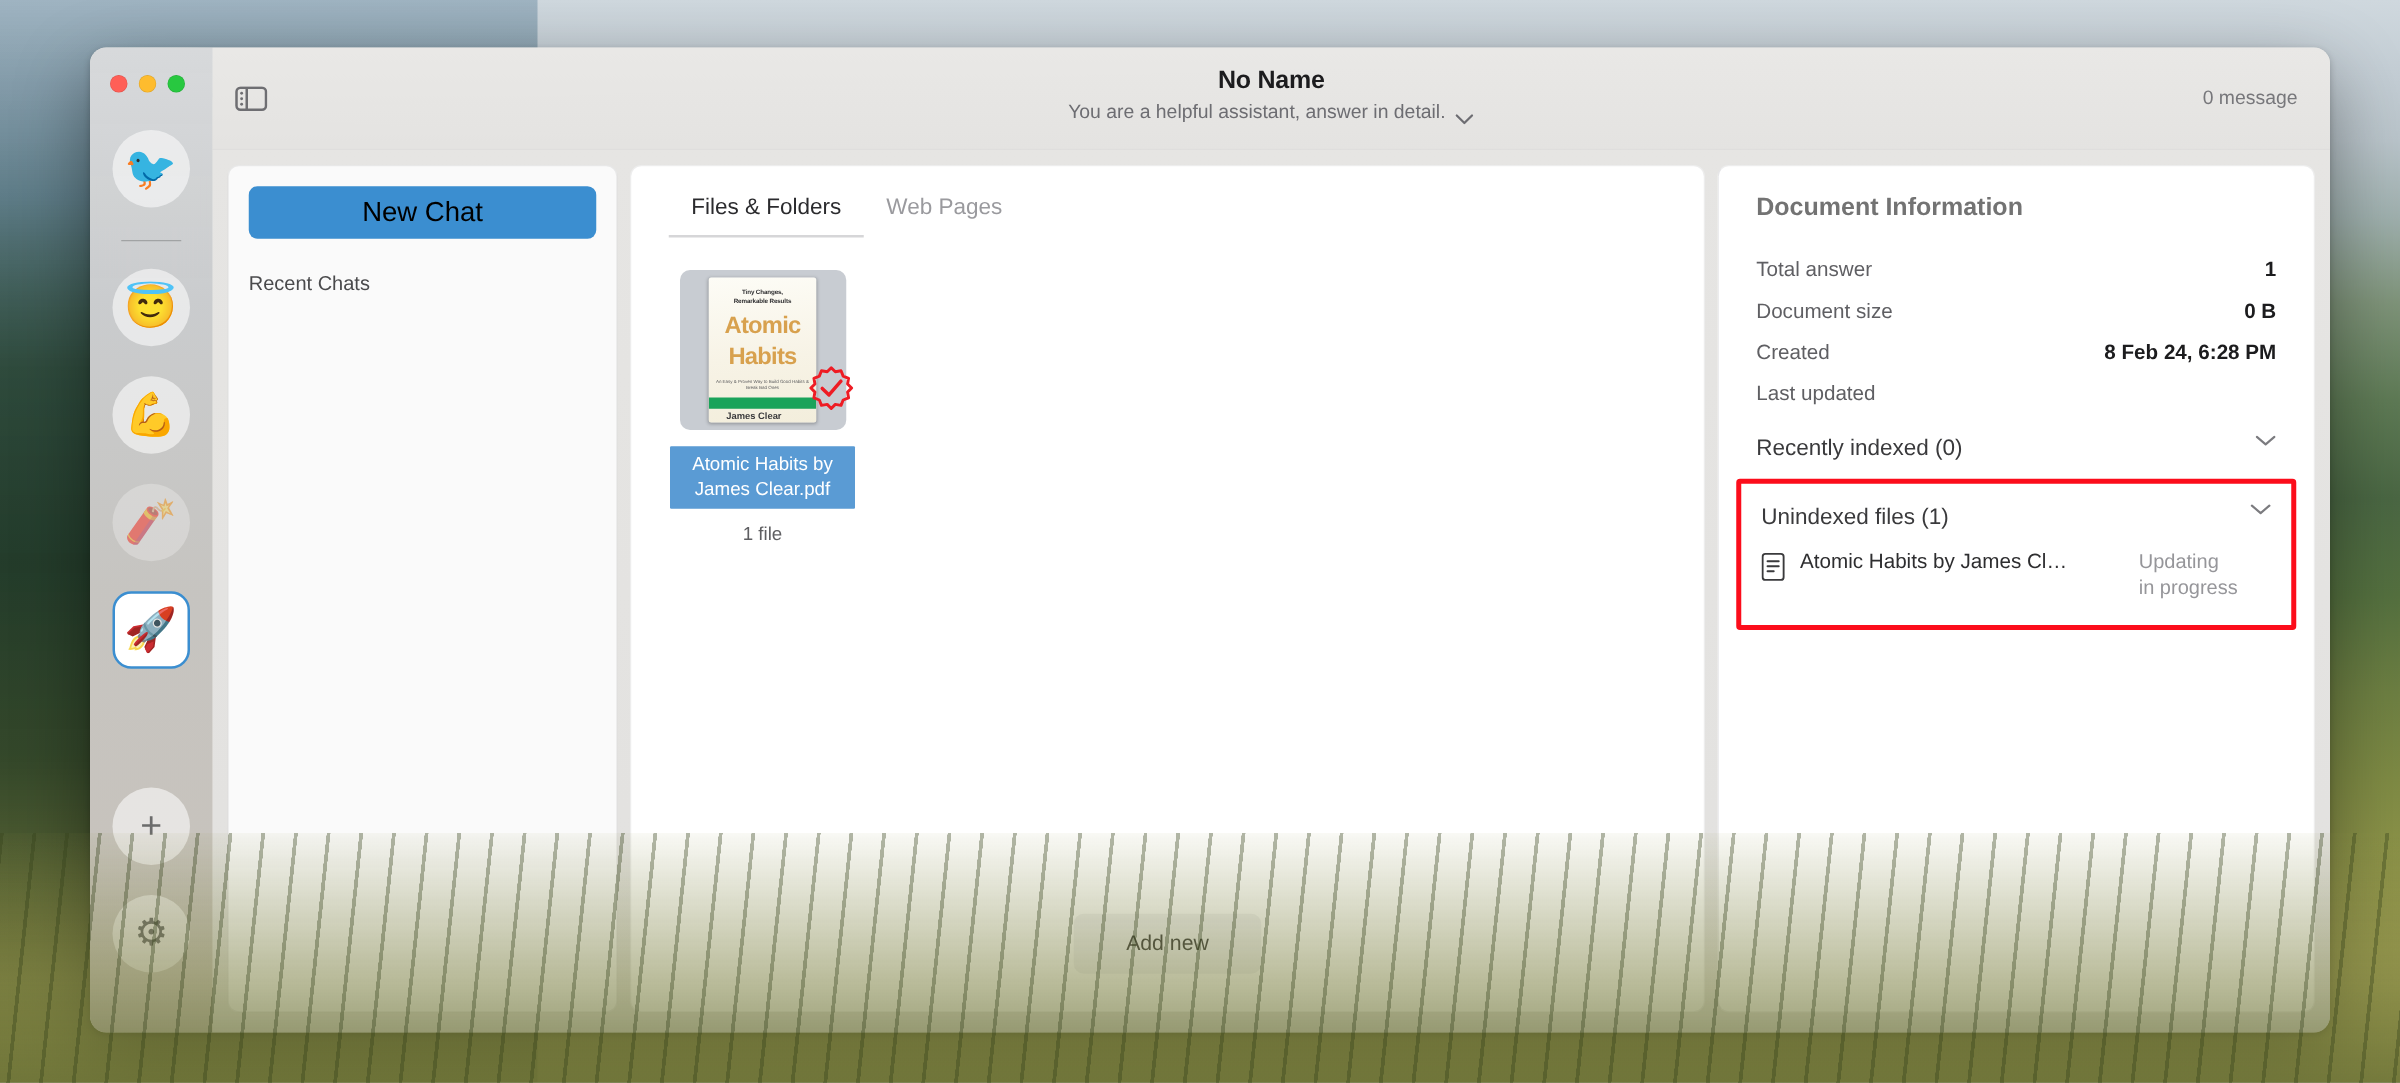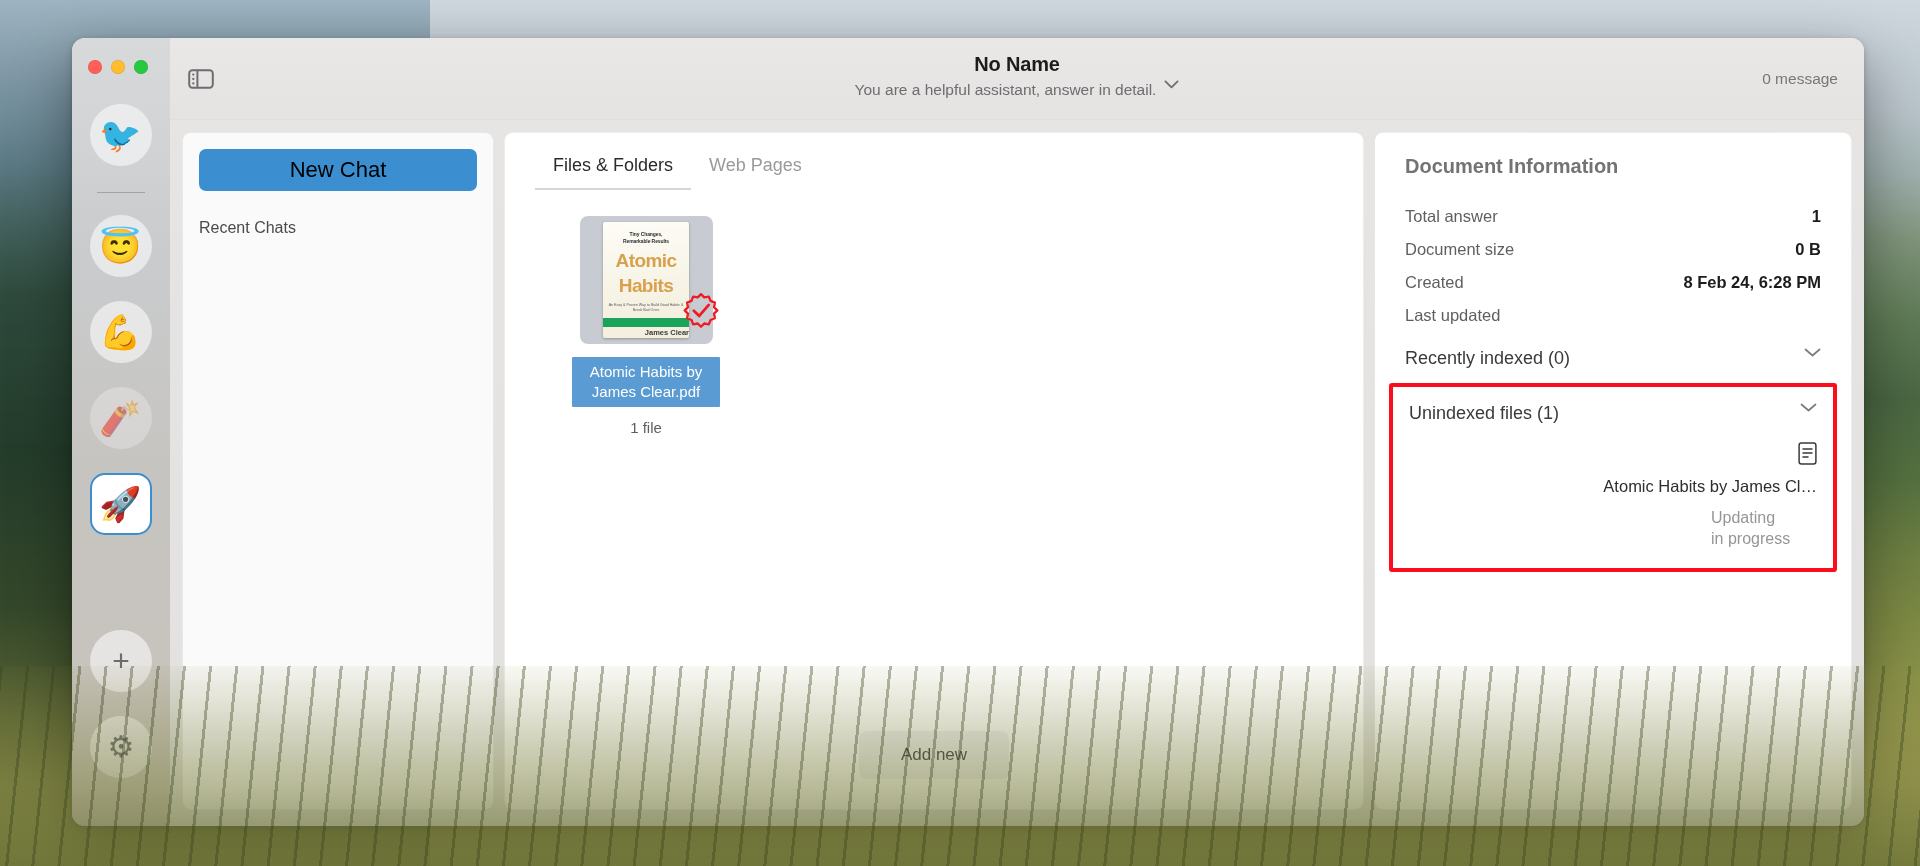--- a/index.html
+++ b/index.html
@@ -170,21 +170,21 @@
   }
   #chat-title {
     font-size: 20px;
     font-weight: 600;
     color: #1c1c1e;
     letter-spacing: -0.2px;
     line-height: 1.25;
   }
   #chat-subtitle-row {
     display: flex;
-    align-items: flex-start;
+    align-items: flex-end;
     gap: 8px;
     margin-top: 3px;
     pointer-events: auto;
     cursor: pointer;
   }
   #chat-subtitle {
     font-size: 15.5px;
     color: #6d6d72;
     line-height: 1.3;
   }
@@ -284,21 +284,20 @@
     width: 100%;
     font-family: "Liberation Sans", sans-serif;
     background: transparent;
   }
   #search-input::placeholder { color: #b4b4b8; }
 
   #files-grid {
     flex: 1 1 auto;
     padding: 26px 30px 0 30px;
     min-height: 0;
-    margin-left: 36px;
   }
   .file-card {
     width: 150px;
     display: flex;
     flex-direction: column;
     align-items: center;
     cursor: pointer;
   }
   .thumb-frame {
     width: 133px; height: 128px;
@@ -345,25 +344,25 @@
     padding: 0 5px;
   }
   .bc-band {
     position: absolute;
     bottom: 11px; left: 0; right: 0;
     height: 9px;
     background: #1aa35a;
   }
   .bc-author {
     position: absolute;
-    bottom: 1px; left: 0; right: 0;
+    bottom: 1px; left: 14px; right: 0;
     font-size: 7.5px;
     font-weight: 700;
     color: #3a3a3c;
-    text-align: right;
+    text-align: left;
   }
   .check-badge {
     position: absolute;
     right: -6px; bottom: 16px;
     width: 36px; height: 36px;
   }
   .file-name {
     margin-top: 13px;
     background: #5a9bd4;
     color: #ffffff;
@@ -439,24 +438,23 @@
 
   #unindexed-box {
     position: relative;
     margin: 0 -16px;
     padding: 0 16px 18px 16px;
     border: 4px solid #fc0d1b;
     border-radius: 3px;
   }
   .unindexed-file-row {
     display: flex;
-    align-items: flex-end;
+    align-items: flex-start;
     gap: 12px;
     padding-top: 2px;
-    flex-direction: column;
   }
   .doc-icon {
     flex: 0 0 auto;
     margin-top: 2px;
   }
   .uf-name {
     font-size: 16.5px;
     color: #2e2e30;
     white-space: nowrap;
     overflow: hidden;

